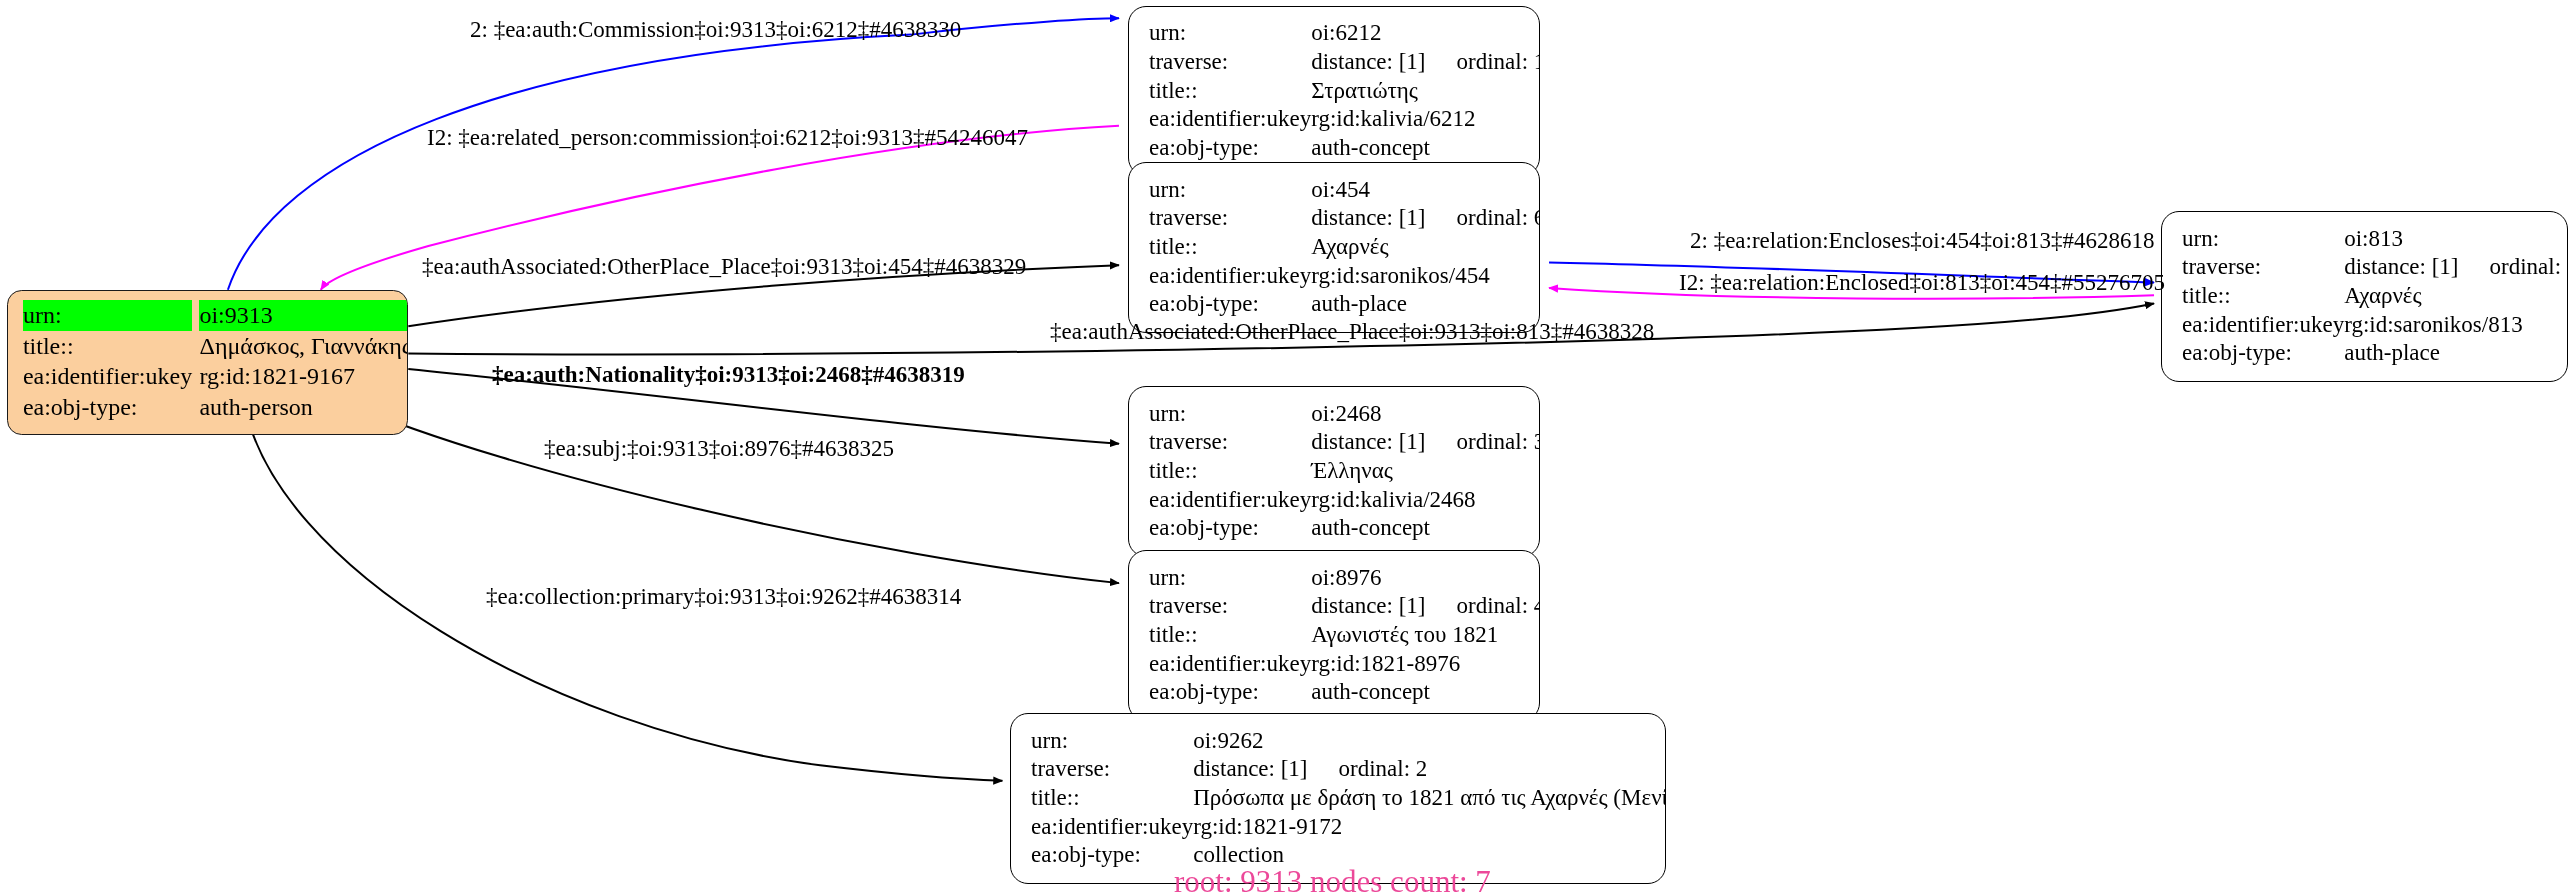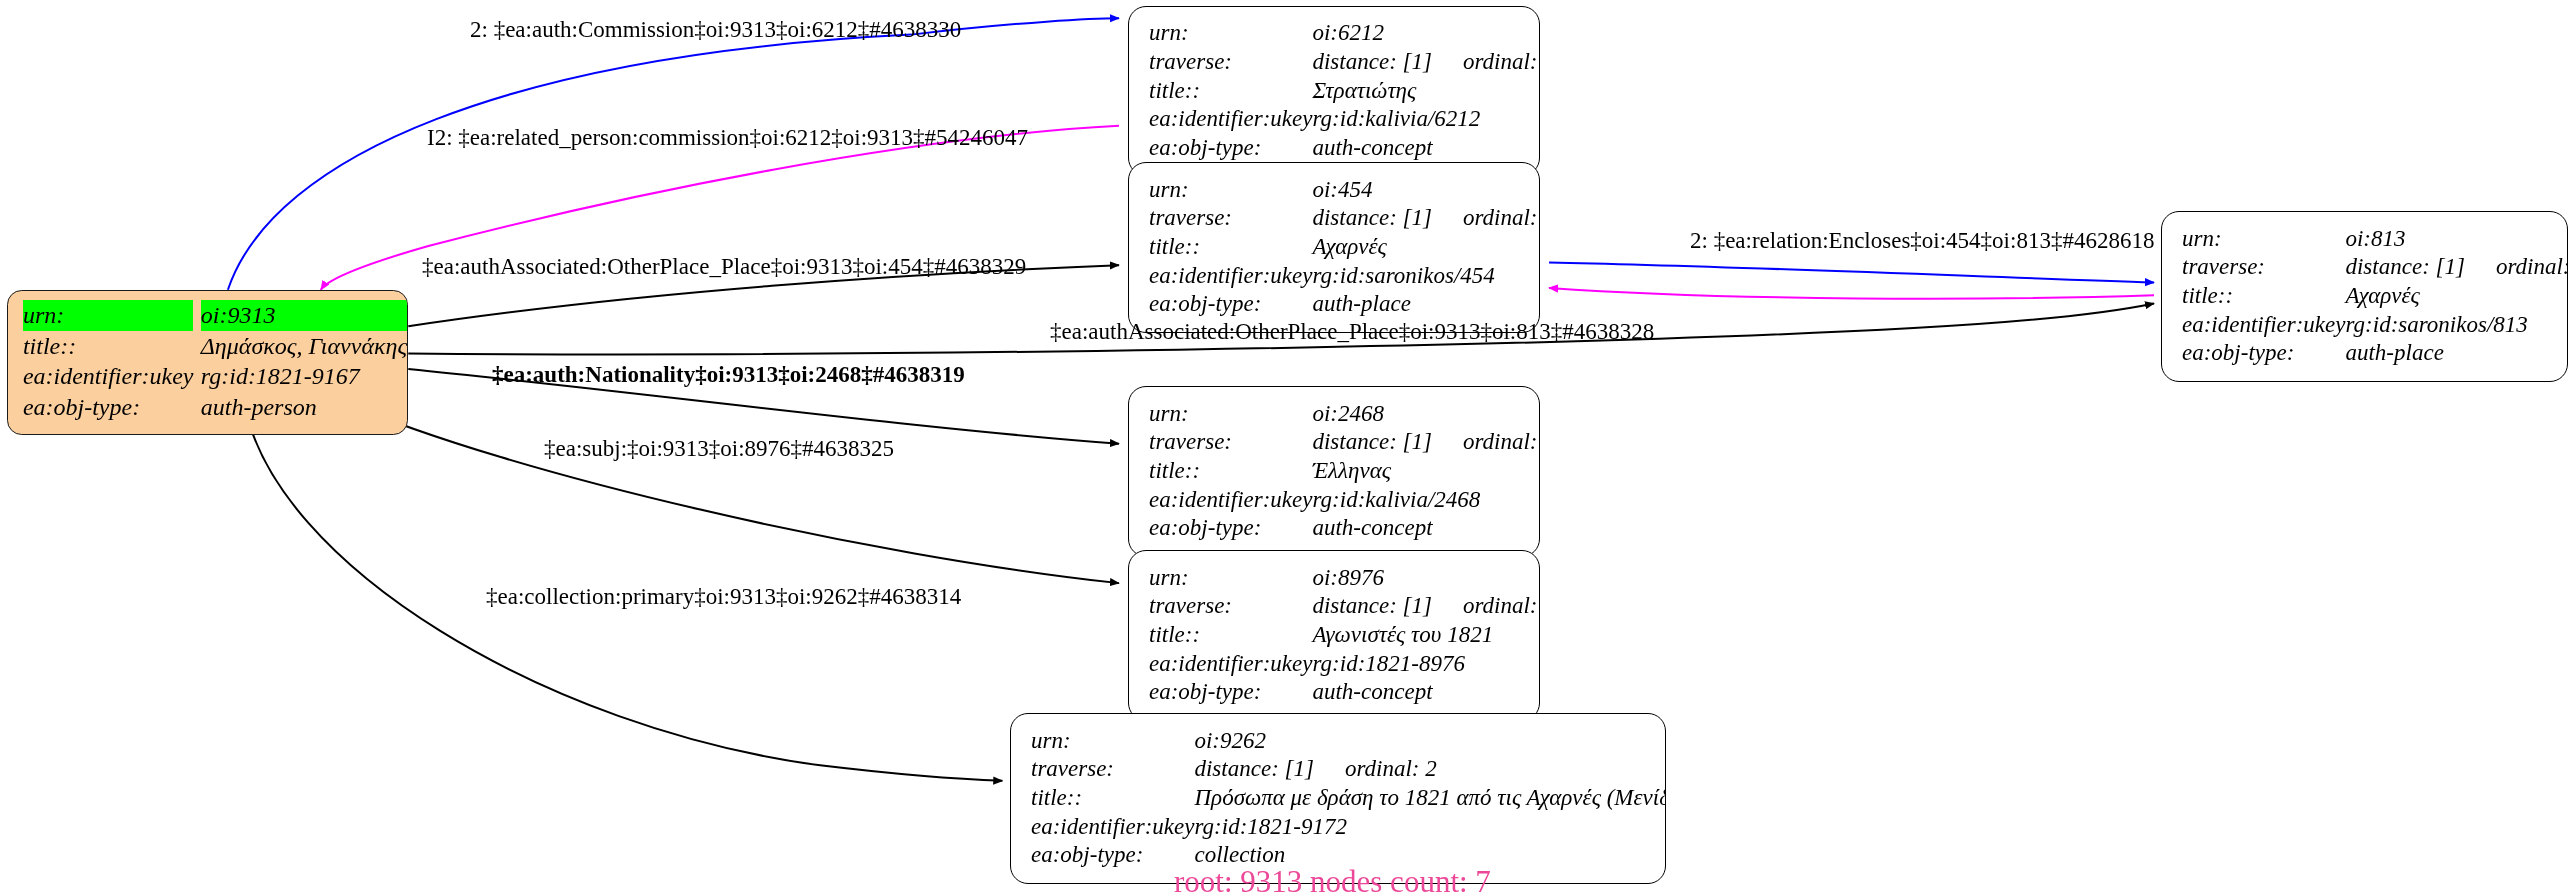--- a/index.html
+++ b/index.html
@@ -34,21 +34,20 @@
   .node.root{
     background:#fbcf9e;
     border-color:#1a1a1a;
     border-radius:14.6px;
     padding:9px 12.8px 11px 14.6px;
   }
   table.fields{
     border-collapse:collapse;
     border-spacing:0;
     width:100%;
-    font-style:italic;
   }
   table.fields td{
     padding:0;
     white-space:nowrap;
     vertical-align:baseline;
     font-size:23px;
     line-height:1.245;
   }
   td.key{padding-right:9px;}
   .node.root td{font-size:24px;line-height:1.28;}
@@ -302,20 +301,21 @@
   <div class="edge-label" style="left:470px; top:18px;">2: ‡ea:auth:Commission‡oi:9313‡oi:6212‡#4638330</div>
 
   <div class="edge-label" style="left:427px; top:126px;">I2: ‡ea:related_person:commission‡oi:6212‡oi:9313‡#54246047</div>
 
   <div class="edge-label" style="left:422px; top:255px;text-align:center;">‡ea:authAssociated:OtherPlace_Place‡oi:9313‡oi:454‡#4638329</div>
 
   <div class="edge-label" style="left:1050px; top:320px;text-align:right;">‡ea:authAssociated:OtherPlace_Place‡oi:9313‡oi:813‡#4638328</div>
 
   <div class="edge-label" style="left:1690px; top:229px;">2: ‡ea:relation:Encloses‡oi:454‡oi:813‡#4628618</div>
 
+  <div class="edge-label" style="left:1679px; top:271px;">I2: ‡ea:relation:Enclosed‡oi:813‡oi:454‡#55276705</div>
 
   <div class="edge-label" style="left:492px; top:363px;font-weight:bold;">‡ea:auth:Nationality‡oi:9313‡oi:2468‡#4638319</div>
 
   <div class="edge-label" style="left:544px; top:437px;">‡ea:subj:‡oi:9313‡oi:8976‡#4638325</div>
 
   <div class="edge-label" style="left:486px; top:585px;">‡ea:collection:primary‡oi:9313‡oi:9262‡#4638314</div>
 
   <div class="graph-caption" style="left:1174px; top:864px;">root: 9313 nodes count: 7</div>
 
 </div>

